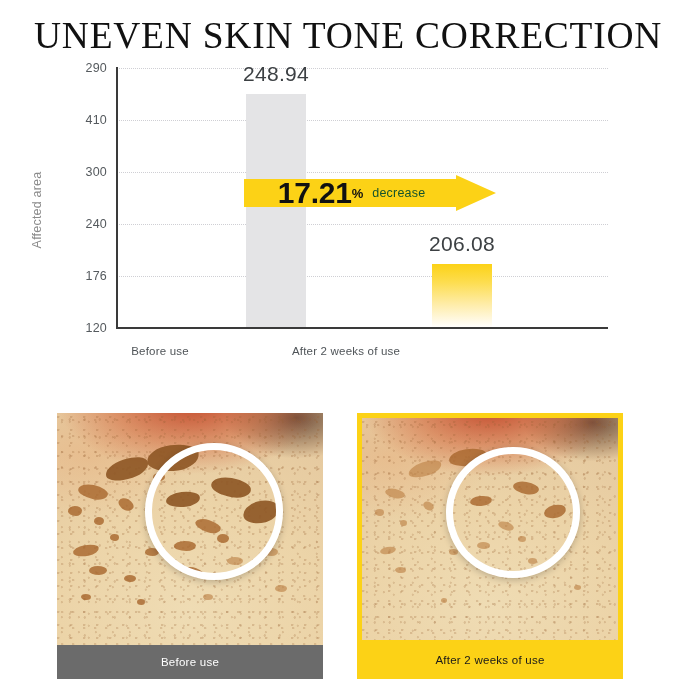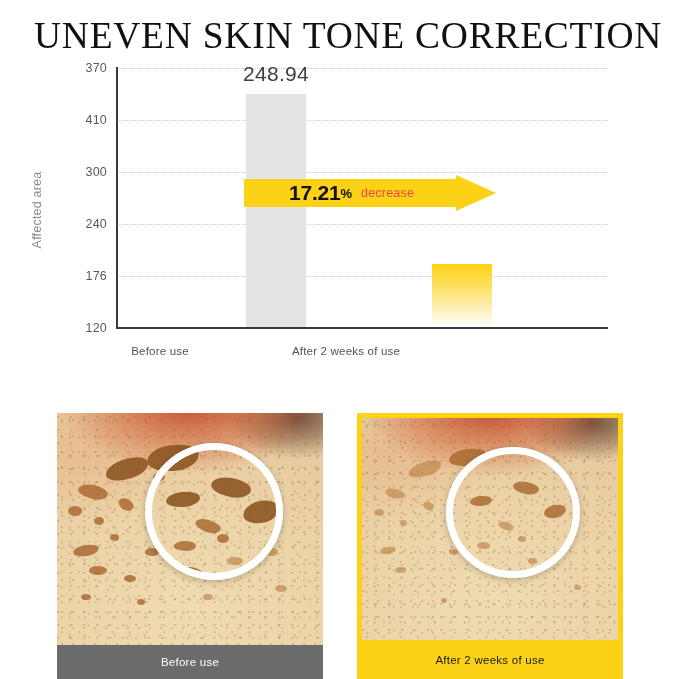--- a/index.html
+++ b/index.html
@@ -144,34 +144,34 @@
     left: 244px;
     top: 120px;
     width: 215px;
     height: 36px;
     display: flex;
     align-items: center;
     justify-content: center;
     white-space: nowrap;
   }
   .arrow-num {
-    font-size: 21px;
+    font-size: 30px;
     font-weight: bold;
     color: #111111;
     letter-spacing: -0.2px;
   }
   .arrow-pct {
     font-size: 13px;
     font-weight: bold;
     color: #111111;
     margin-right: 9px;
   }
   .arrow-word {
     font-size: 12.5px;
-    color: #ef4444;
+    color: #14532d;
     letter-spacing: 0.2px;
   }
 
   .xlabel {
     position: absolute;
     top: 290px;
     width: 180px;
     text-align: center;
     font-size: 11.5px;
     color: #4f5458;
@@ -281,24 +281,25 @@
     <div class="gridline" style="top:0px;"></div>
     <div class="gridline" style="top:52px;"></div>
     <div class="gridline" style="top:104px;"></div>
     <div class="gridline" style="top:156px;"></div>
     <div class="gridline" style="top:208px;"></div>
 
     <div class="bar bar-before" style="top:26px; height:234px;"></div>
     <div class="bar bar-after" style="top:196px; height:64px;"></div>
 
     <div class="bar-value" style="left:90px; top:-6px;text-align:center;">248.94</div>
+    <div class="bar-value" style="left:276px; top:164px;">206.08</div>
   </div>
 
   <div class="ytick-wrap" style="top:13px;">
-    <span class="ytick">370</span>
+    <span class="ytick">290</span>
   </div>
   <div class="ytick-wrap" style="top:65px;">
     <span class="ytick">410</span>
   </div>
   <div class="ytick-wrap" style="top:117px;">
     <span class="ytick">300</span>
   </div>
   <div class="ytick-wrap" style="top:169px;">
     <span class="ytick">240</span>
   </div>

